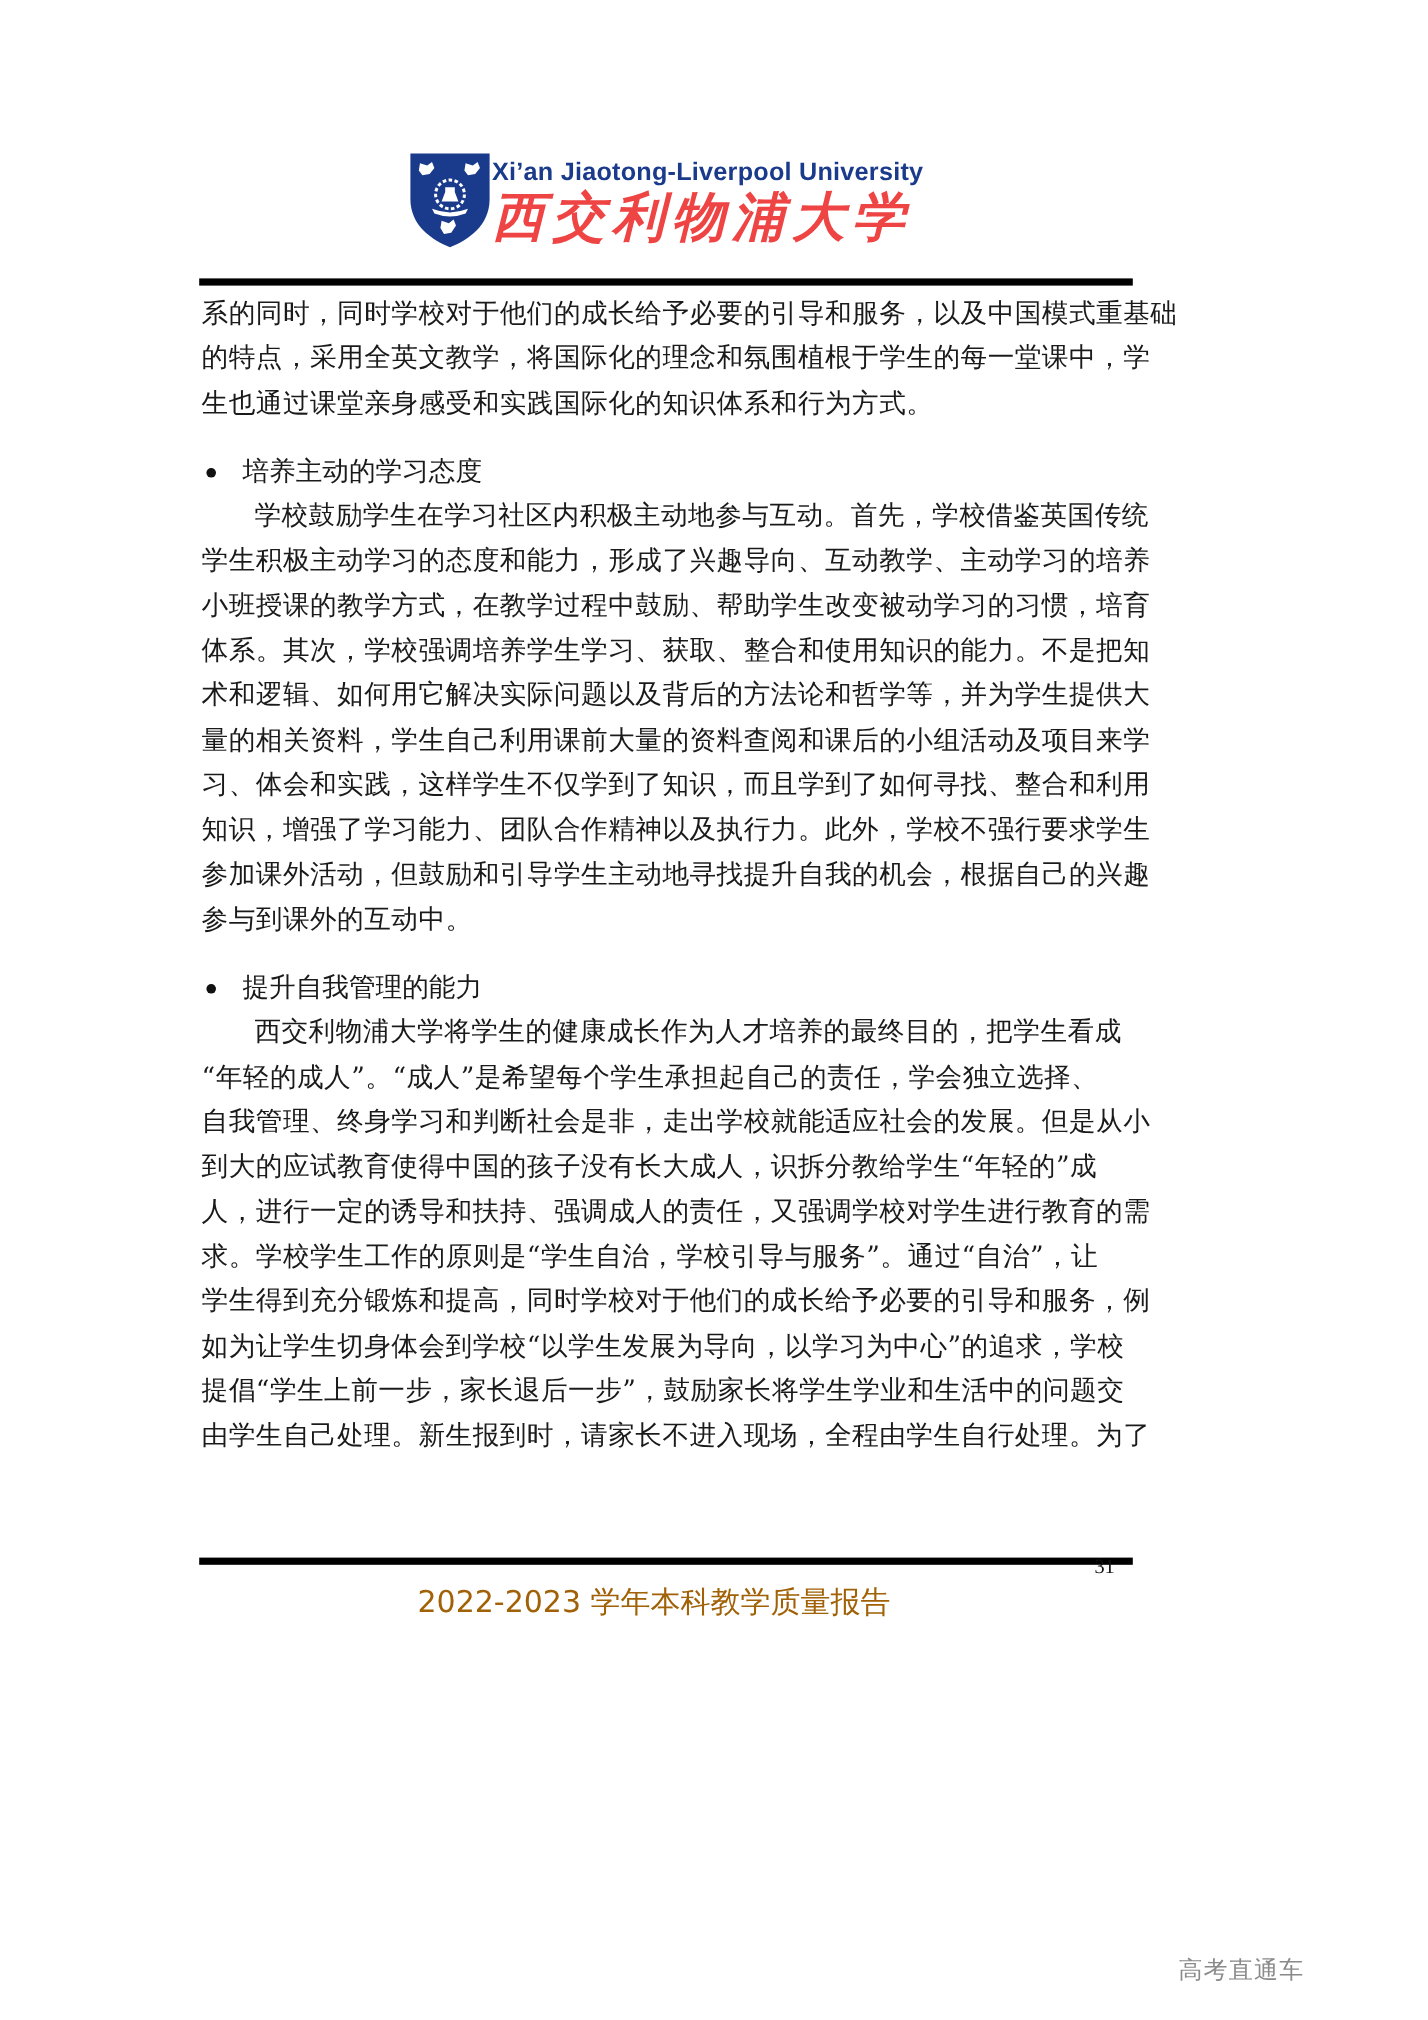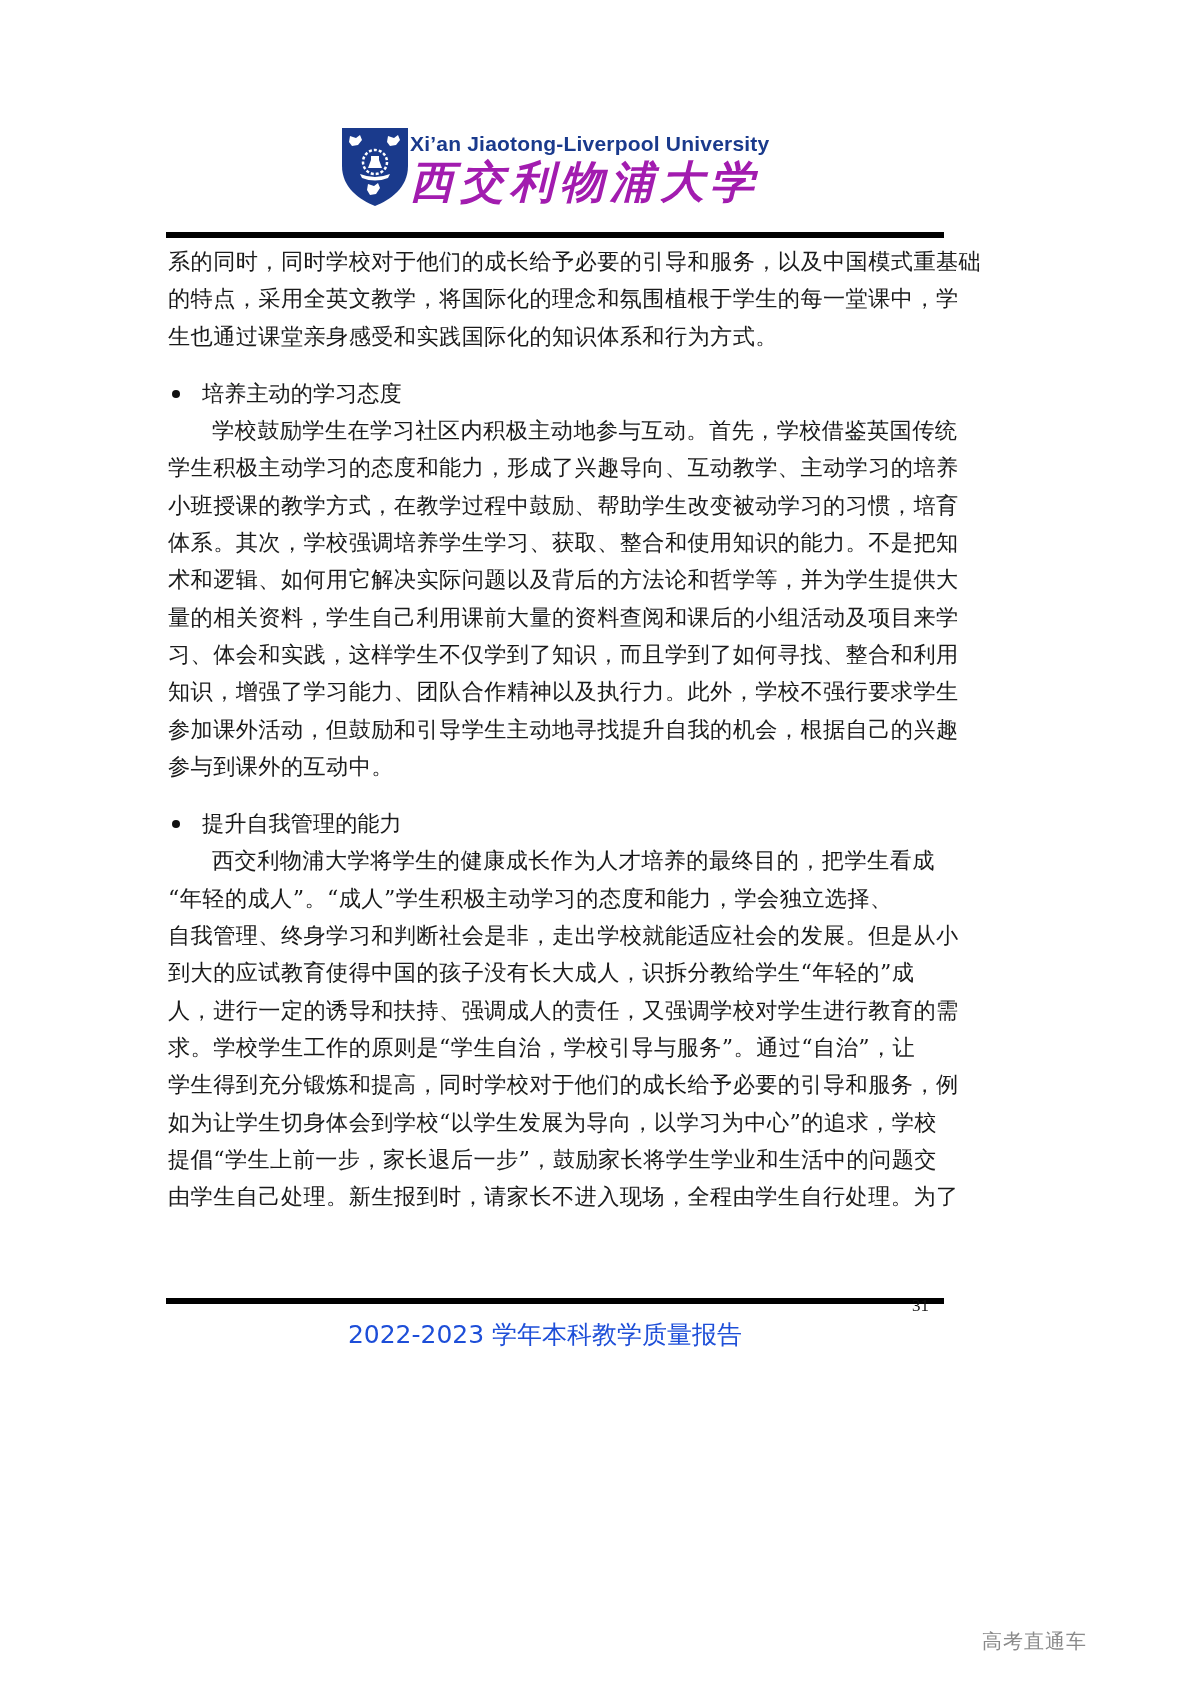--- a/index.html
+++ b/index.html
@@ -9,38 +9,38 @@
   }
   .header { position: absolute; left: 0; top: 118px; width: 1190px; height: 100px; }
   .logo { position: absolute; left: 340px; top: 8px; display: flex; align-items: flex-start; }
   .shield { width: 70px; height: 82px; }
   .logo-text { margin-left: 0; margin-top: 6px; }
   .logo-en {
     font-family: "Liberation Sans", "DejaVu Sans", sans-serif; font-weight: bold;
     color: #1a3a8c; font-size: 21px; letter-spacing: 0.2px; white-space: nowrap;
   }
   .logo-cn {
-    font-family: "DejaVu Serif", serif; font-weight: bold; color: #a21caf;
+    font-family: "DejaVu Serif", serif; font-weight: bold; color: #ef4444;
     font-size: 44px; letter-spacing: 6px; line-height: 52px; white-space: nowrap;
     font-style: italic;
   }
   .rule-top { position: absolute; left: 166px; top: 232px; width: 778px; height: 6px; background: #000; }
   .rule-bottom { position: absolute; left: 166px; top: 1298px; width: 778px; height: 6px; background: #000; }
   .content { position: absolute; left: 168px; top: 243px; width: 776px; }
   .line {
     font-size: 22.2px; line-height: 37.3px; height: 37.3px; white-space: nowrap;
     letter-spacing: 0.4px; overflow: visible;
   }
   .indent { padding-left: 44px; }
   .gap { height: 20px; }
   .bullet-row { display: flex; align-items: center; font-size: 22.2px; line-height: 37.3px; height: 37.3px; }
   .bullet-dot { width: 8px; height: 8px; border-radius: 50%; background: #111; margin-left: 4px; margin-right: 22px; }
   .footer-title {
     position: absolute; left: 0; width: 1090px; top: 1318px; text-align: center;
-    font-family: "DejaVu Sans", "Liberation Sans", sans-serif; font-size: 25px; color: #1d4ed8;
+    font-family: "DejaVu Sans", "Liberation Sans", sans-serif; font-size: 25px; color: #a16207;
   }
   .page-num {
     position: absolute; left: 912px; top: 1296px; font-size: 17px; color: #111;
     font-family: "Liberation Serif", serif;
   }
   .watermark {
     position: absolute; left: 982px; top: 1628px; font-size: 20px; color: #8a8a8a;
     font-family: "DejaVu Sans", sans-serif; letter-spacing: 1px;
   }
 </style>
@@ -91,21 +91,21 @@
   <div class="line">参加课外活动，但鼓励和引导学生主动地寻找提升自我的机会，根据自己的兴趣</div>
   <div class="line">参与到课外的互动中。</div>
 
   <div class="gap"></div>
 
   <div class="bullet-row">
     <span class="bullet-dot"></span>
     <span>提升自我管理的能力</span>
   </div>
   <div class="line indent">西交利物浦大学将学生的健康成长作为人才培养的最终目的，把学生看成</div>
-  <div class="line">“年轻的成人”。“成人”学生积极主动学习的态度和能力，学会独立选择、</div>
+  <div class="line">“年轻的成人”。“成人”是希望每个学生承担起自己的责任，学会独立选择、</div>
   <div class="line">自我管理、终身学习和判断社会是非，走出学校就能适应社会的发展。但是从小</div>
   <div class="line">到大的应试教育使得中国的孩子没有长大成人，识拆分教给学生“年轻的”成</div>
   <div class="line">人，进行一定的诱导和扶持、强调成人的责任，又强调学校对学生进行教育的需</div>
   <div class="line">求。学校学生工作的原则是“学生自治，学校引导与服务”。通过“自治”，让</div>
   <div class="line">学生得到充分锻炼和提高，同时学校对于他们的成长给予必要的引导和服务，例</div>
   <div class="line">如为让学生切身体会到学校“以学生发展为导向，以学习为中心”的追求，学校</div>
   <div class="line">提倡“学生上前一步，家长退后一步”，鼓励家长将学生学业和生活中的问题交</div>
   <div class="line">由学生自己处理。新生报到时，请家长不进入现场，全程由学生自行处理。为了</div>
 </div>
 

